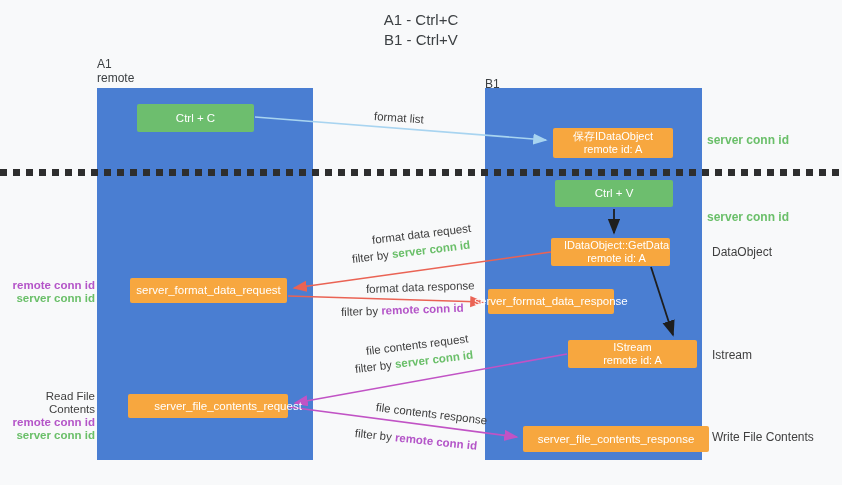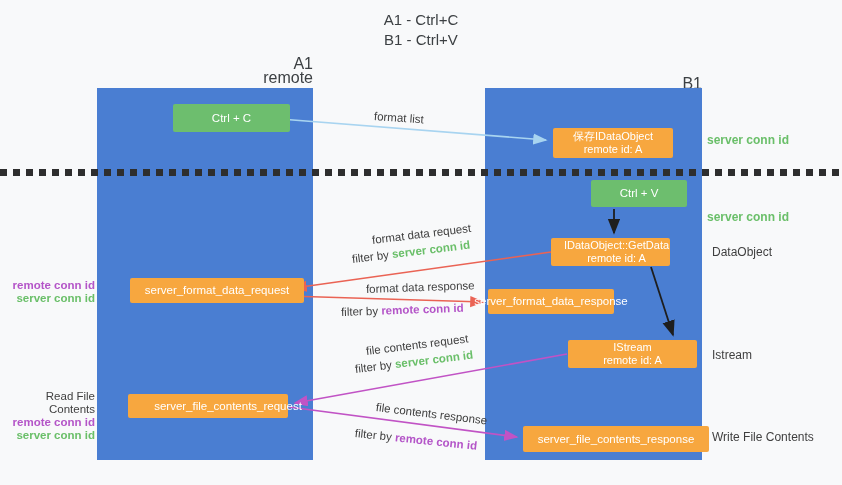--- a/index.html
+++ b/index.html
@@ -15,36 +15,36 @@
     background:var(--background);
     font-family:"Liberation Sans",sans-serif;color:var(--dark-text);
   }
   .abs{position:absolute;}
   
   .title{left:0;right:0;top:10px;text-align:center;font-size:15px;line-height:20px;color:#3c4043;}
   
   .col{background:var(--column-blue);top:88px;height:372px;}
   .col-left{left:97px;width:216px;}
   .col-right{left:485px;width:217px;}
-  .col-head{top:57px;text-align:right;font-size:16px;line-height:14px;color:#3c4043;}
+  .col-head{top:57px;text-align:left;font-size:12px;line-height:14px;color:#3c4043;}
   .col-head-left{left:97px;width:216px;}
   .col-head-right{left:485px;width:217px;margin-top:20px;}
   
   .dotted{left:0;top:169px;width:842px;height:7px;
     background-image:repeating-linear-gradient(to right,#2e2e2e 0 7px,transparent 7px 13px);}
   
   .node{display:flex;flex-direction:column;align-items:center;justify-content:center;
     color:#fff;font-size:11.5px;line-height:13px;text-align:center;border-radius:2px;}
-  .green-node{background:var(--node-green);margin-left:36px;}
+  .green-node{background:var(--node-green);}
   .orange-node{background:var(--node-orange);}
   .n-ctrlc{left:137px;top:104px;width:117px;height:28px;}
   .n-save{left:553px;top:128px;width:120px;height:30px;font-size:11px;}
-  .n-ctrlv{left:555px;top:180px;width:96px;height:27px;}
+  .n-ctrlv{left:555px;top:180px;width:118px;height:27px;}
   .n-getdata{left:551px;top:238px;width:119px;height:28px;font-size:11px;padding-left:12px;}
-  .n-freq{left:130px;top:278px;width:174px;height:25px;}
+  .n-freq{left:130px;top:278px;width:157px;height:25px;}
   .n-fresp{left:488px;top:289px;width:126px;height:25px;}
   .n-istream{left:568px;top:340px;width:129px;height:28px;font-size:11px;}
   .n-filereq{left:128px;top:394px;width:160px;height:24px;padding-left:40px;}
   .n-fileresp{left:523px;top:426px;width:186px;height:26px;}
   
   .side{font-size:12px;line-height:13px;white-space:nowrap;}
   .green{color:var(--green-text);font-weight:bold;}
   .purple{color:var(--purple-text);font-weight:bold;}
   .s-scid-top{left:707px;top:134px;}
   .s-scid-mid{left:707px;top:211px;}

